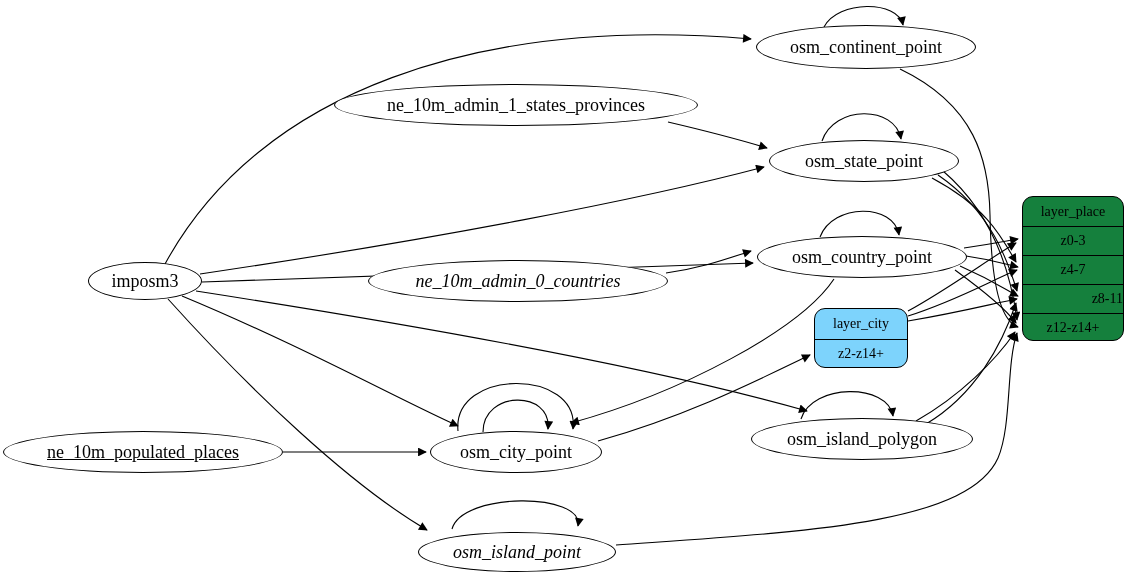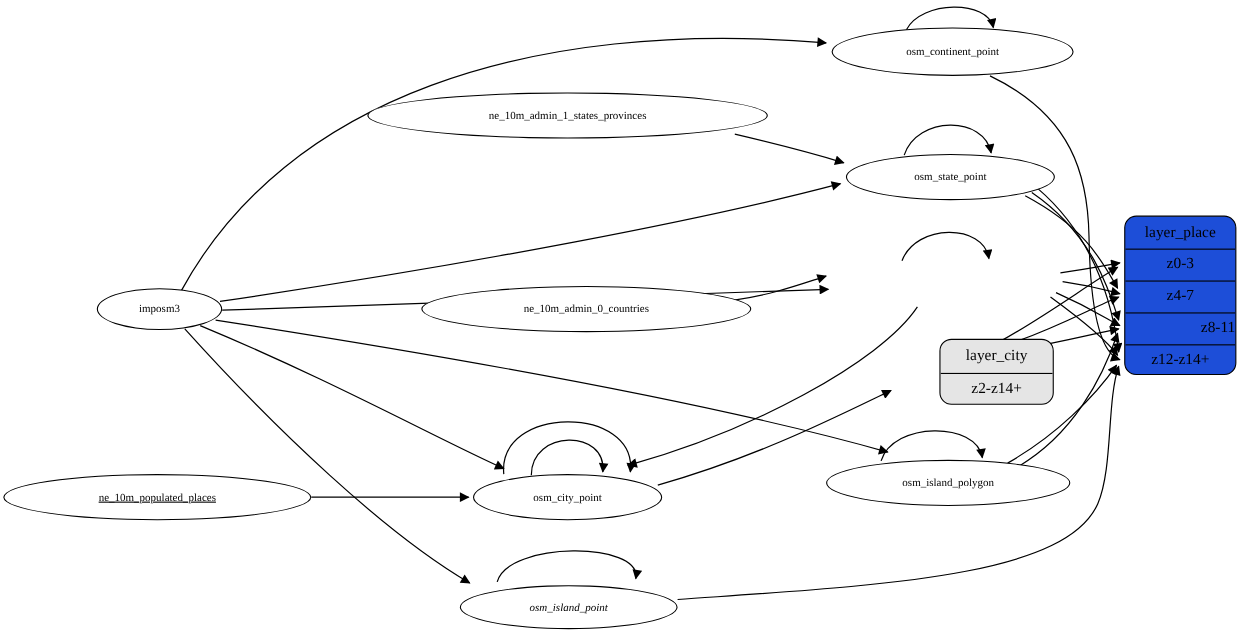--- a/index.html
+++ b/index.html
@@ -4,21 +4,21 @@
 <style>
   html,body{margin:0;padding:0;background:#fff;}
   #canvas{
     position:relative;width:1134px;height:577px;background:#fff;overflow:hidden;
     font-family:"Liberation Serif","DejaVu Serif",serif;color:#000;
   }
   #edges{position:absolute;left:0;top:0;width:1134px;height:577px;}
   .node{
     position:absolute;display:flex;align-items:center;justify-content:center;
     background:#fff;border:1px solid #000;border-radius:50%;
-    font-size:10px;white-space:nowrap;box-sizing:border-box;z-index:2;
+    font-size:18px;white-space:nowrap;box-sizing:border-box;z-index:2;
   }
   .record{
     position:absolute;border:1px solid #000;border-radius:11px;overflow:hidden;
     box-sizing:border-box;z-index:2;font-size:14px;text-align:center;
   }
   .record .row{
     display:flex;align-items:center;justify-content:center;
     border-top:1px solid #000;box-sizing:border-box;
   }
   .record .row:first-child{border-top:none;}
@@ -78,59 +78,62 @@
   </svg>
 
   <div class="node" style="left:88px;top:262px;width:114px;height:38px;">
     <span>imposm3</span>
   </div>
 
   <div class="node" style="left:334px;top:84px;width:364px;height:42px;">
     <span>ne_10m_admin_1_states_provinces</span>
   </div>
 
-  <div class="node" style="left:383px;top:260px;width:300px;height:42px;">
+  <div class="node" style="left:368px;top:260px;width:300px;height:42px;font-style:italic;">
     <span>ne_10m_admin_0_countries</span>
   </div>
 
   <div class="node" style="left:3px;top:431px;width:280px;height:42px;text-decoration:underline;">
     <span>ne_10m_populated_places</span>
   </div>
 
   <div class="node" style="left:756px;top:25px;width:220px;height:44px;">
     <span>osm_continent_point</span>
   </div>
 
   <div class="node" style="left:769px;top:140px;width:190px;height:42px;">
     <span>osm_state_point</span>
   </div>
 
+  <div class="node" style="left:757px;top:236px;width:210px;height:42px;">
+    <span>osm_country_point</span>
+  </div>
 
   <div class="node" style="left:430px;top:431px;width:172px;height:42px;justify-content:center;">
     <span>osm_city_point</span>
   </div>
 
   <div class="node" style="left:751px;top:418px;width:222px;height:42px;">
     <span>osm_island_polygon</span>
   </div>
 
   <div class="node" style="left:418px;top:532px;width:198px;height:40px;font-style:italic;">
     <span>osm_island_point</span>
   </div>
 
-  <div class="record" style="left:854px;top:308px;width:104px;height:60px;background:#e5e5e5;">
+  <div class="record" style="left:814px;top:308px;width:94px;height:60px;background:#7dd3fc;">
     <div class="row" style="height:30px;">
       <span>layer_city</span>
     </div>
     <div class="row" style="height:29px;">
       <span>z2-z14+</span>
     </div>
   </div>
 
-  <div class="record" style="left:1022px;top:196px;width:102px;height:145px;background:#1d4ed8;">
+  <div class="record" style="left:1022px;top:196px;width:102px;height:145px;background:#15803d;">
     <div class="row" style="height:29px;">
       <span>layer_place</span>
     </div>
     <div class="row" style="height:29px;">
       <span>z0-3</span>
     </div>
     <div class="row" style="height:29px;">
       <span>z4-7</span>
     </div>
     <div class="row" style="height:29px;justify-content:flex-end;">

